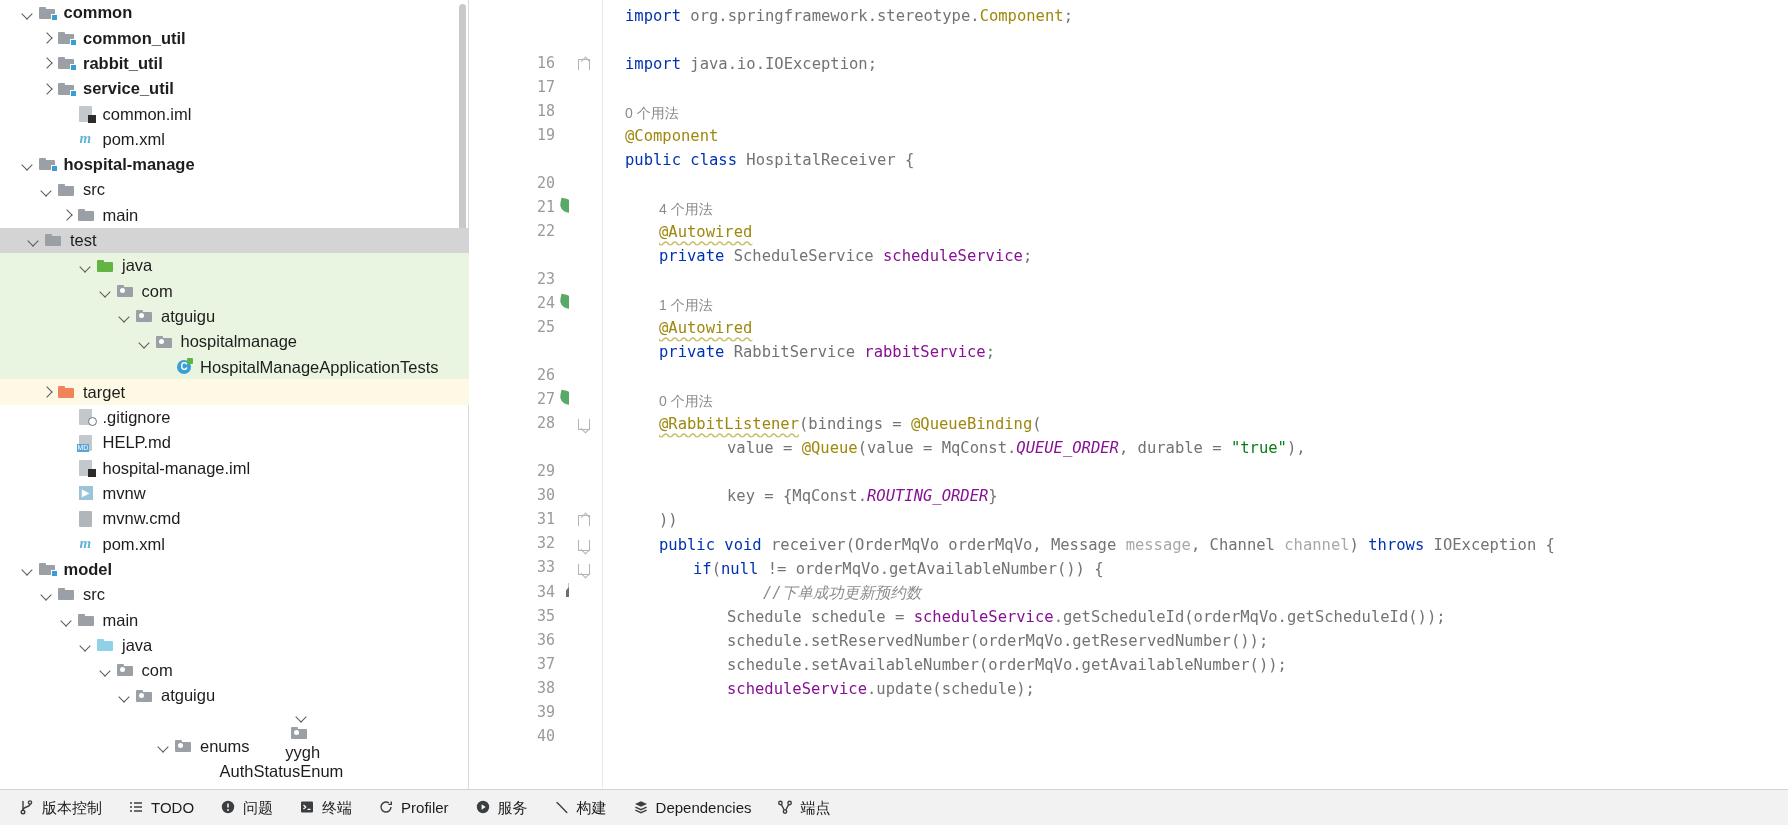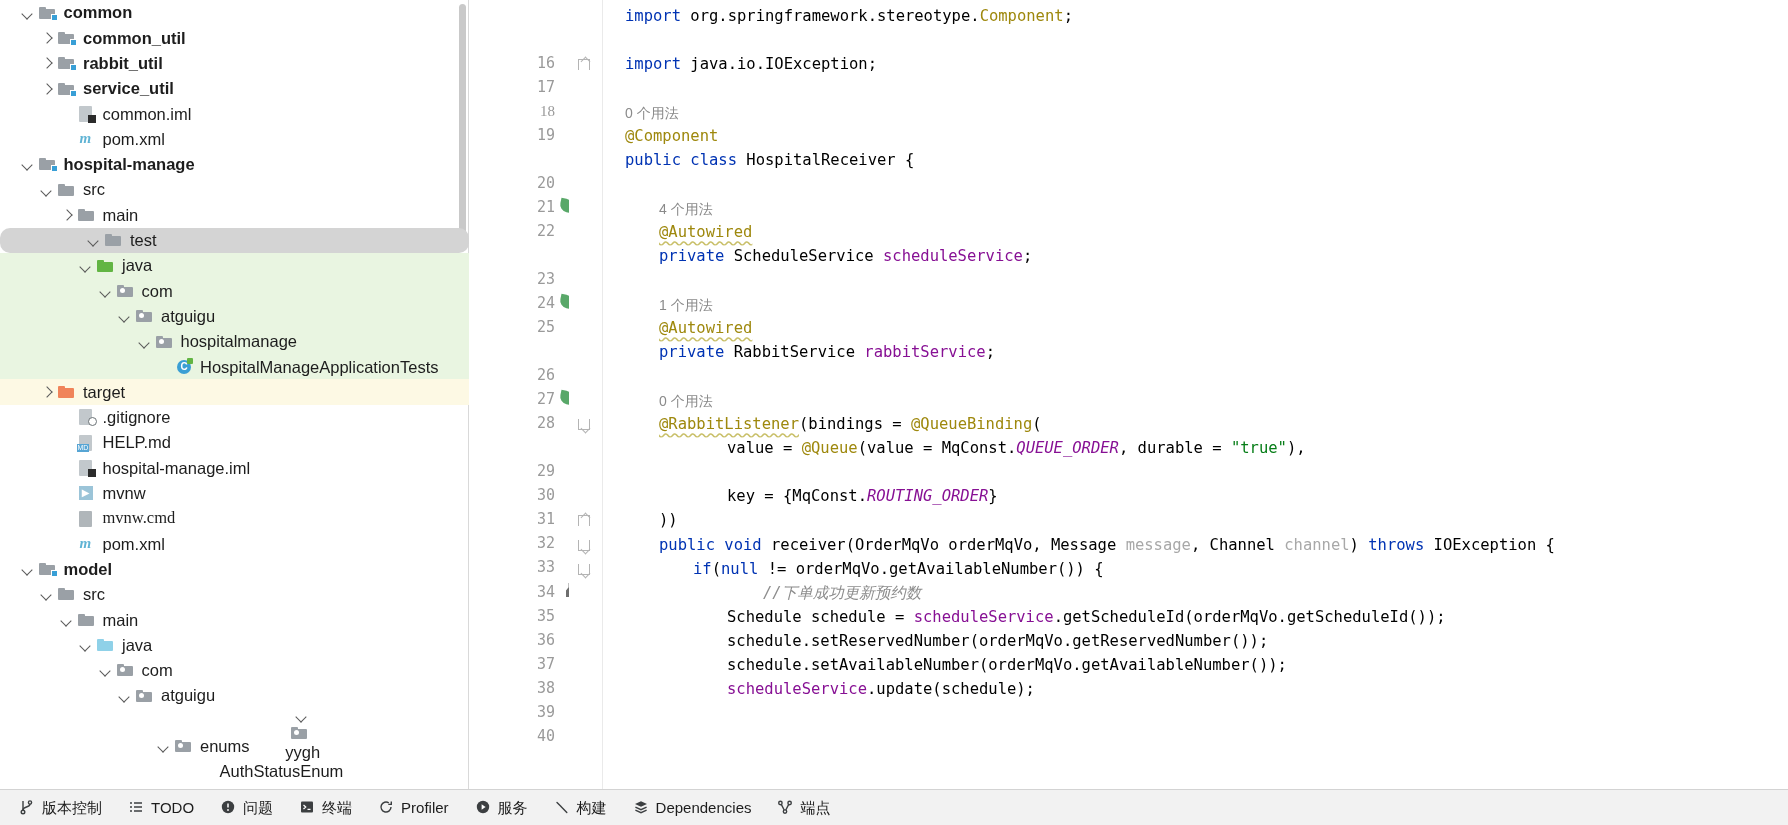--- a/index.html
+++ b/index.html
@@ -263,21 +263,21 @@
     font-size: 14px;
   }
   .kw { color: #0033b3; }
   .anno { color: #9e880d; }
   .anno-u { color: #9e880d; text-decoration: underline wavy #c9c06a; text-underline-offset: 3px; }
   .field { color: #871094; }
   .stat { color: #871094; font-style: italic; }
   .str { color: #067d17; }
   .cmt { color: #8c8c8c; font-style: italic; }
   .param { color: #a8a8a8; }
-  .typ { color: #000000; }
+  .typ { color: #737373; }
 
   
   .statusbar {
     flex: 0 0 36px;
     height: 36px;
     background: #f2f2f2;
     border-top: 1px solid #d3d3d3;
     display: flex;
     align-items: center;
     padding-left: 6px;
@@ -373,21 +373,21 @@
           </span>
           <span class="lbl">src</span>
         </div>
         <div class="tree-row" style="padding-left: 58.5px;">
           <span class="arrow right"></span>
           <span class="ic">
             <span class="fld grey"></span>
           </span>
           <span class="lbl">main</span>
         </div>
-        <div class="tree-row hl-test" style="padding-left: 86px; border-radius: 10px;">
+        <div class="tree-row hl-test" style="padding-left: 26px;">
           <span class="arrow down"></span>
           <span class="ic">
             <span class="fld grey"></span>
           </span>
           <span class="lbl">test</span>
         </div>
         <div class="tree-row hl-green" style="padding-left: 78px;">
           <span class="arrow down"></span>
           <span class="ic">
             <span class="fld green"></span>
@@ -456,21 +456,21 @@
           </span>
           <span class="lbl">hospital-manage.iml</span>
         </div>
         <div class="tree-row" style="padding-left: 58.5px;">
           <span class="arrow "></span>
           <span class="ic">
             <span class="arrow-file">▶</span>
           </span>
           <span class="lbl">mvnw</span>
         </div>
-        <div class="tree-row" style="padding-left: 58.5px; font-family: Liberation Serif, serif;">
+        <div class="tree-row" style="padding-left: 58.5px;">
           <span class="arrow "></span>
           <span class="ic">
             <span class="pagefile dark"></span>
           </span>
           <span class="lbl">mvnw.cmd</span>
         </div>
         <div class="tree-row" style="padding-left: 58.5px;">
           <span class="arrow "></span>
           <span class="ic">
             <span class="mvn-m">m</span>
@@ -542,21 +542,21 @@
           <span class="arrow "></span>
           <span class="ic"></span>
           <span class="lbl">AuthStatusEnum</span>
         </div>
       </div>
 
     <div class="editor">
       <div class="gutter" id="gutter">
           <div class="ln" style="top: 4px;">16</div>
           <div class="ln" style="top: 28px;">17</div>
-          <div class="ln" style="top: 52px; font-family: Liberation Serif, serif;">18</div>
+          <div class="ln" style="top: 52px;">18</div>
           <div class="ln" style="top: 76px;">19</div>
           <div class="ln" style="top: 124px;">20</div>
           <div class="ln" style="top: 148px;">21<span class="gmark"><span class="leaf"></span></span></div>
           <div class="ln" style="top: 172px;">22</div>
           <div class="ln" style="top: 220px;">23</div>
           <div class="ln" style="top: 244px;">24<span class="gmark"><span class="leaf"></span></span></div>
           <div class="ln" style="top: 268px;">25</div>
           <div class="ln" style="top: 316px;">26</div>
           <div class="ln" style="top: 340px;">27<span class="gmark"><span class="leaf"></span></span></div>
           <div class="ln" style="top: 364px;">28</div>

